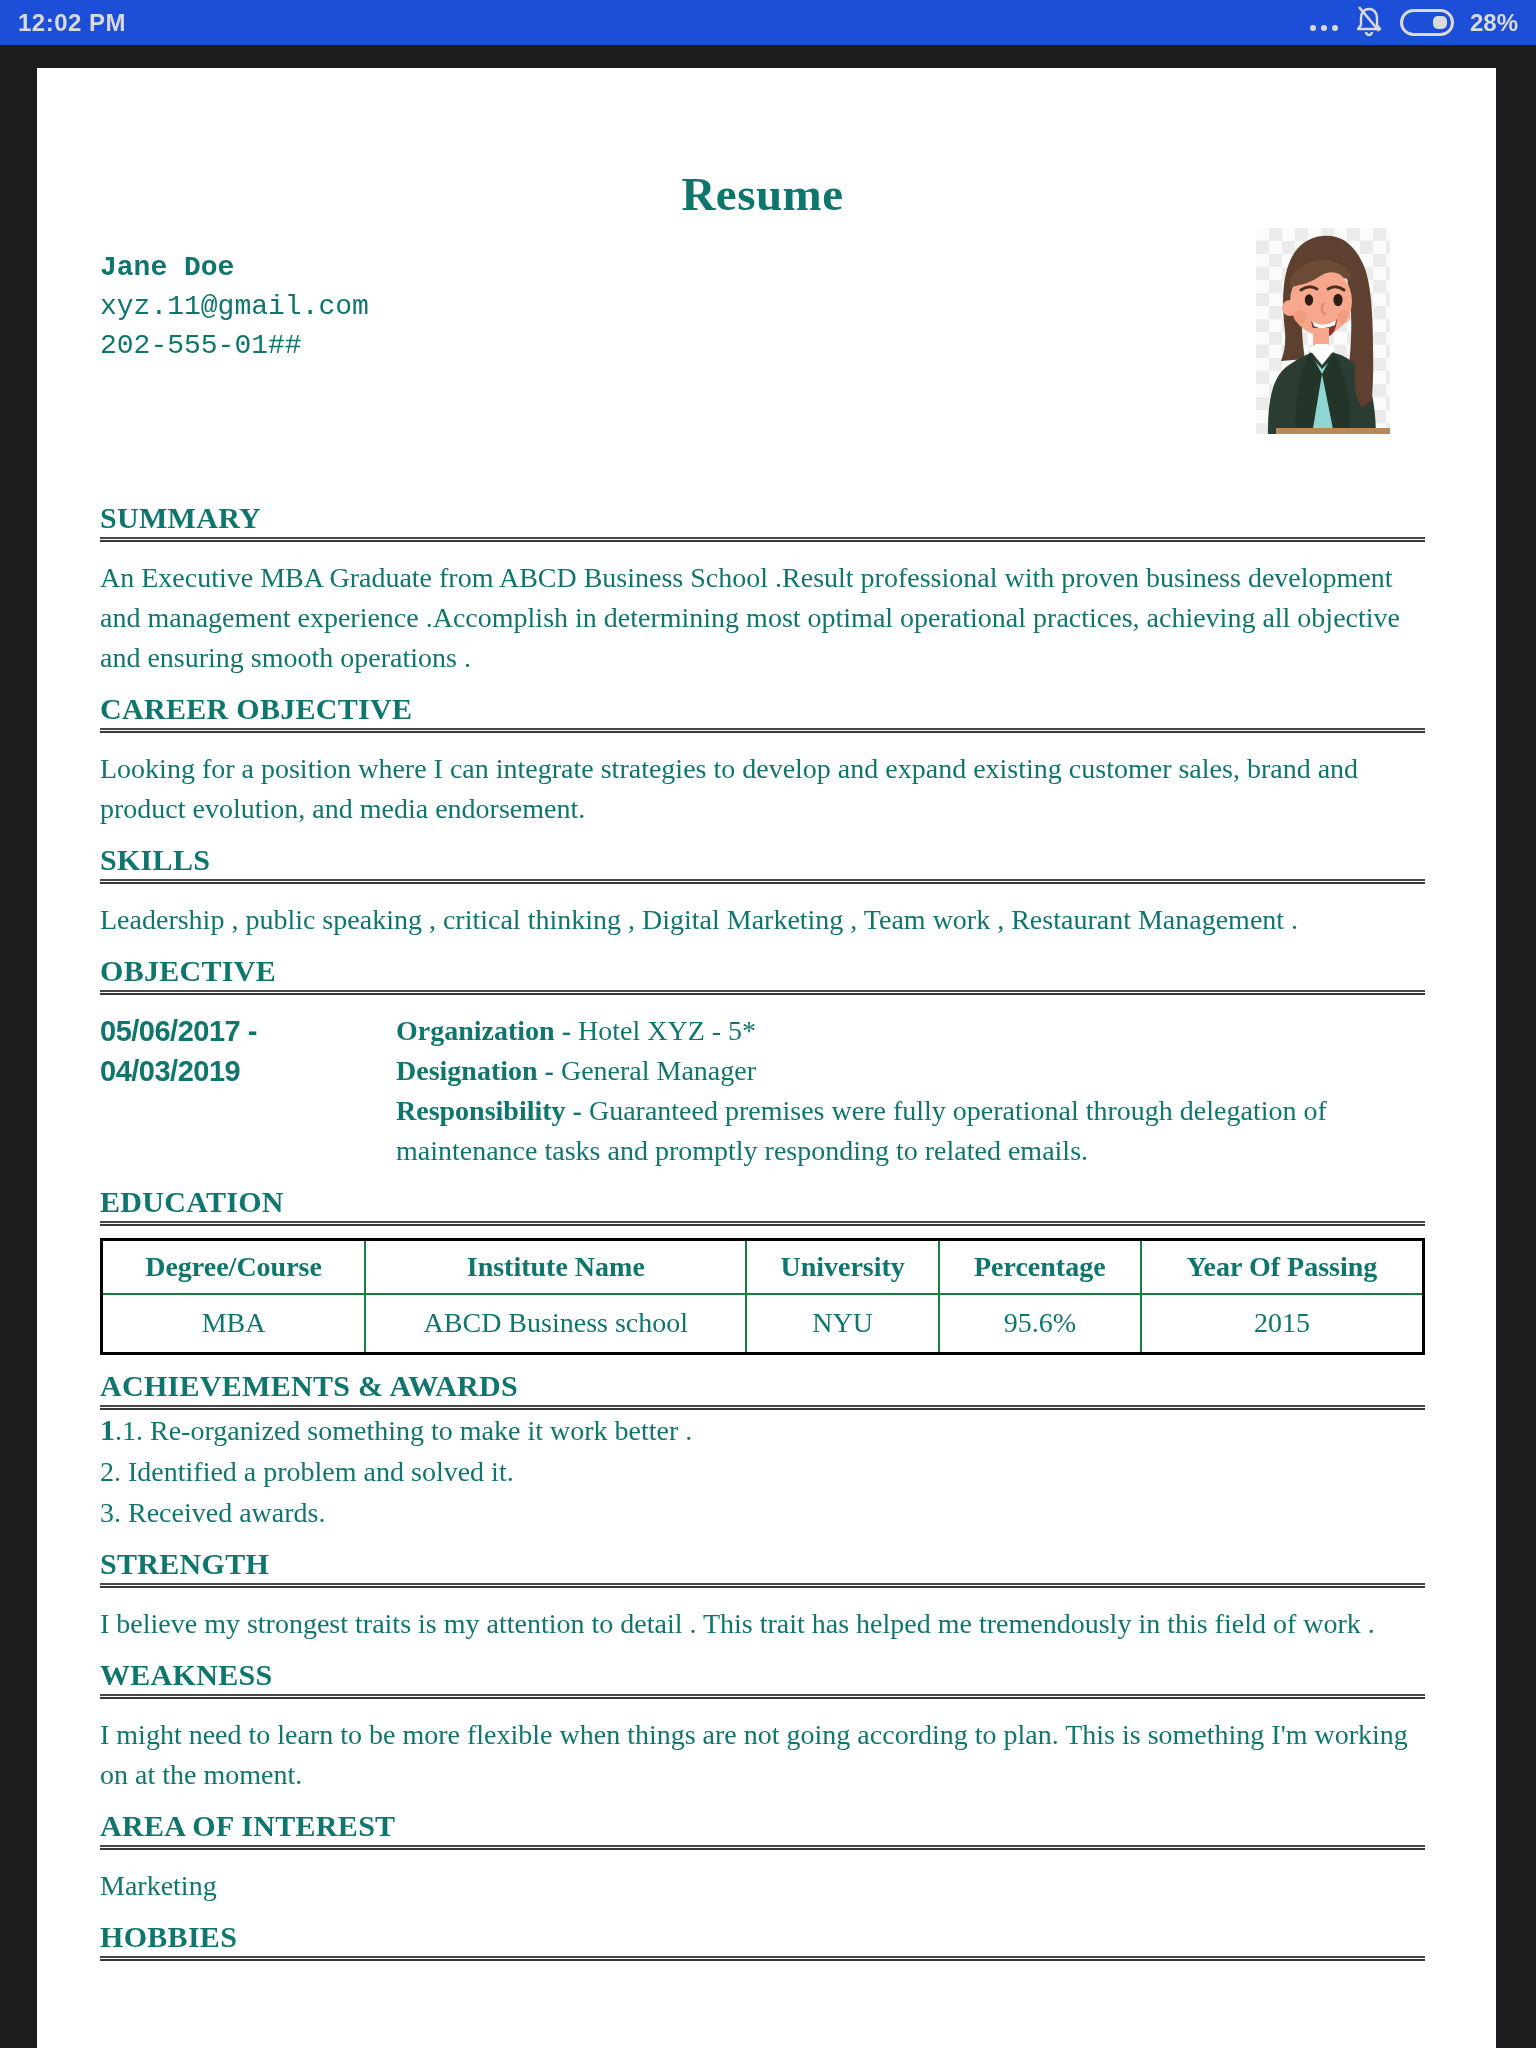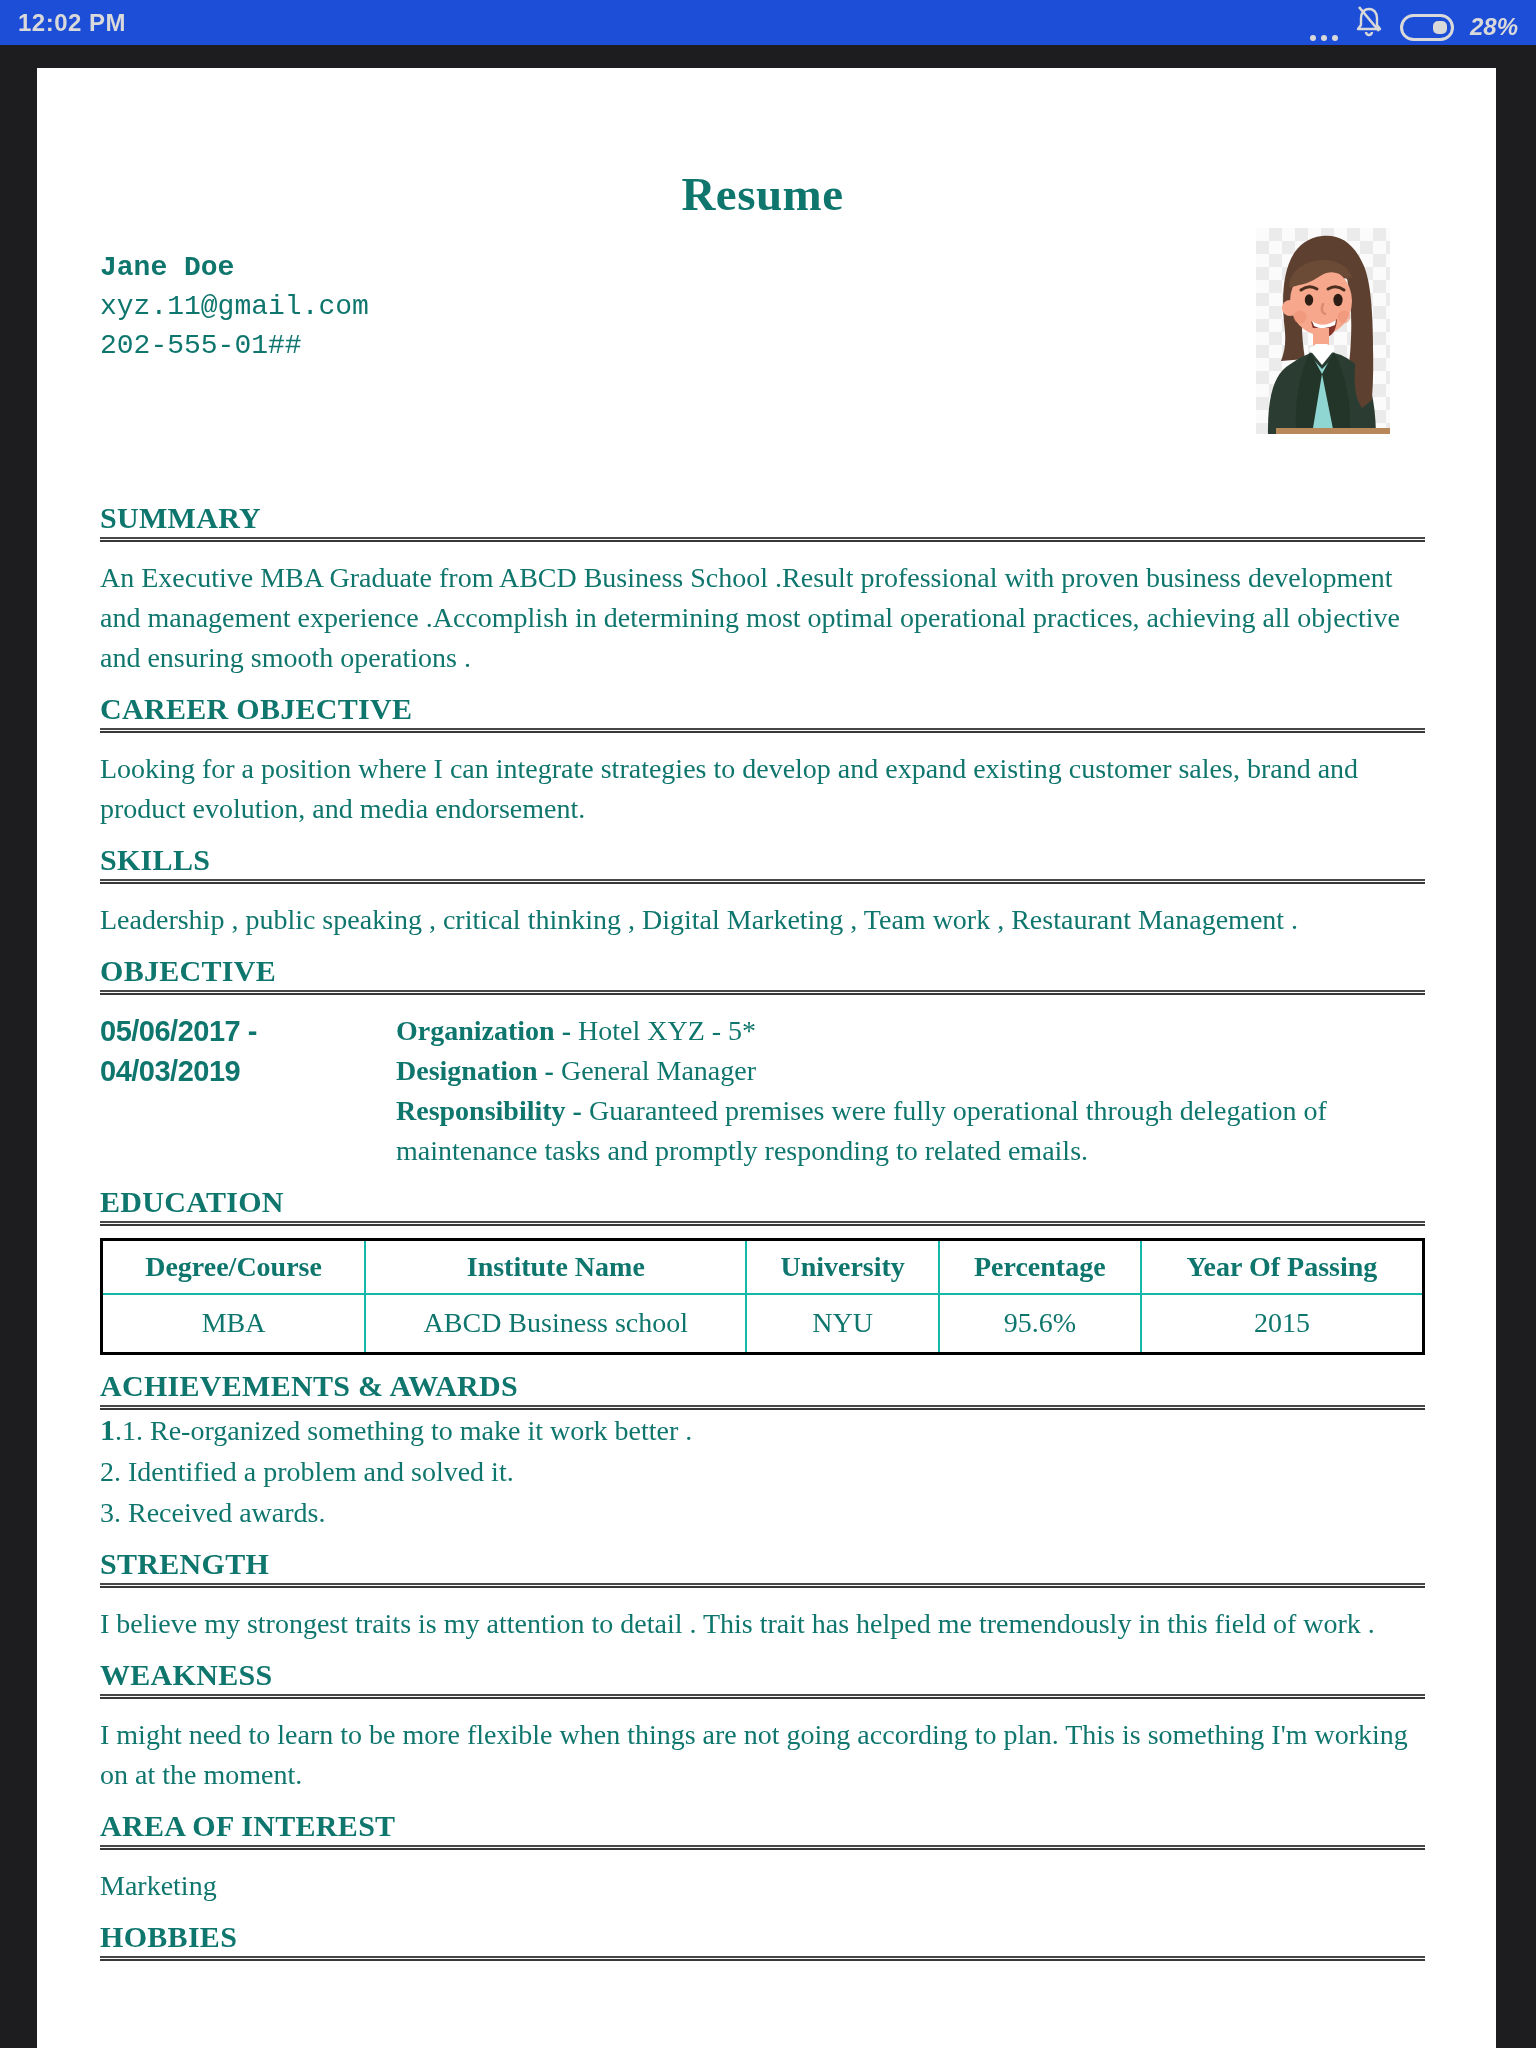--- a/index.html
+++ b/index.html
@@ -14,21 +14,21 @@
   
   .status-bar {
     position: absolute; top: 0; left: 0; right: 0; height: 45px;
     background: #1d4ed8;
     display: flex; align-items: center; justify-content: space-between;
     padding: 0 18px;
     font-family: "Liberation Sans", sans-serif;
     color: #d9d9d9;
   }
   .status-time { font-size: 24px; font-weight: bold; letter-spacing: .5px; }
-  .status-right { display: flex; align-items: flex-end; gap: 16px; font-style: italic; }
+  .status-right { display: flex; align-items: center; gap: 16px; }
   .dots { display: flex; gap: 5px; align-items: flex-end; padding-top: 10px; }
   .dots i { width: 6px; height: 6px; border-radius: 50%; background: #d9d9d9; display: block; }
   .battery { position: relative; width: 54px; height: 27px; border: 3px solid #d9d9d9; border-radius: 14px; }
   .battery .fill { position: absolute; top: 4px; bottom: 4px; right: 4px; width: 14px; background: #d9d9d9; border-radius: 5px; }
   .status-pct { font-size: 24px; font-weight: bold; }
 
   
   .page {
     position: absolute; top: 68px; left: 37px; right: 40px; bottom: 0;
     background: #ffffff;
@@ -65,21 +65,21 @@
 
   
   .exp-row { display: flex; margin-top: 16px; }
   .exp-date { width: 296px; flex: 0 0 296px; font-size: 29px; font-weight: bold; line-height: 40px; font-family: "Liberation Sans", sans-serif; letter-spacing: -0.5px; }
   .exp-detail { flex: 1; font-size: 28px; line-height: 40px; }
   .exp-detail b { font-weight: bold; }
 
   
   .edu-table { width: 100%; margin-top: 12px; border-collapse: collapse; border: 3px solid #000; }
   .edu-table th, .edu-table td {
-    border: 2px solid #14b8a6; text-align: center; vertical-align: middle;
+    border: 2px solid #15803d; text-align: center; vertical-align: middle;
     font-size: 28px; padding: 4px 8px;
   }
   .edu-table th { height: 54px; font-weight: bold; }
   .edu-table td { height: 60px; line-height: 34px; }
 
   
   .ach-item { font-size: 28px; line-height: 40px; }
   .ach-item:first-of-type { margin-top: 16px; }
   .ach-item .b1 { font-weight: bold; font-size: 30px; }
 </style>

